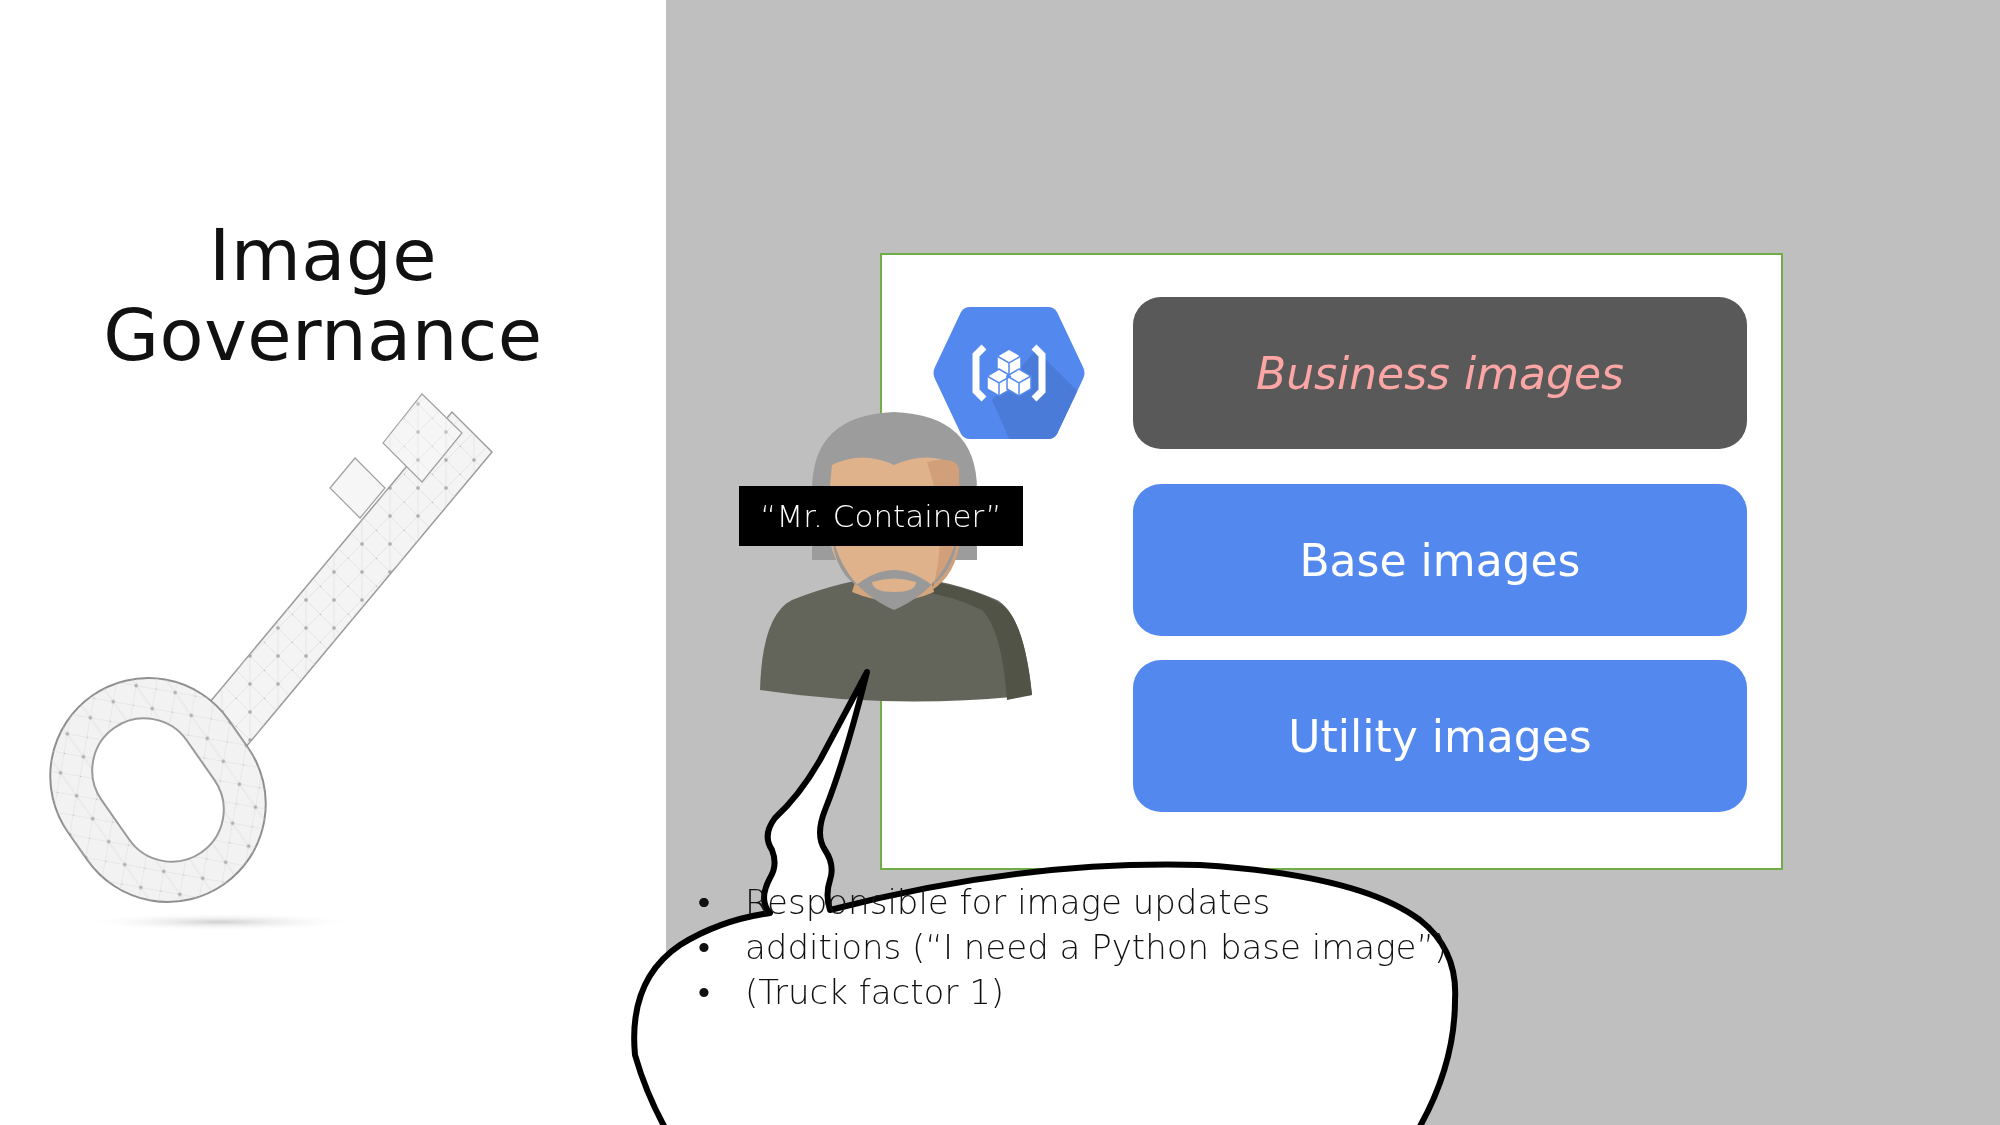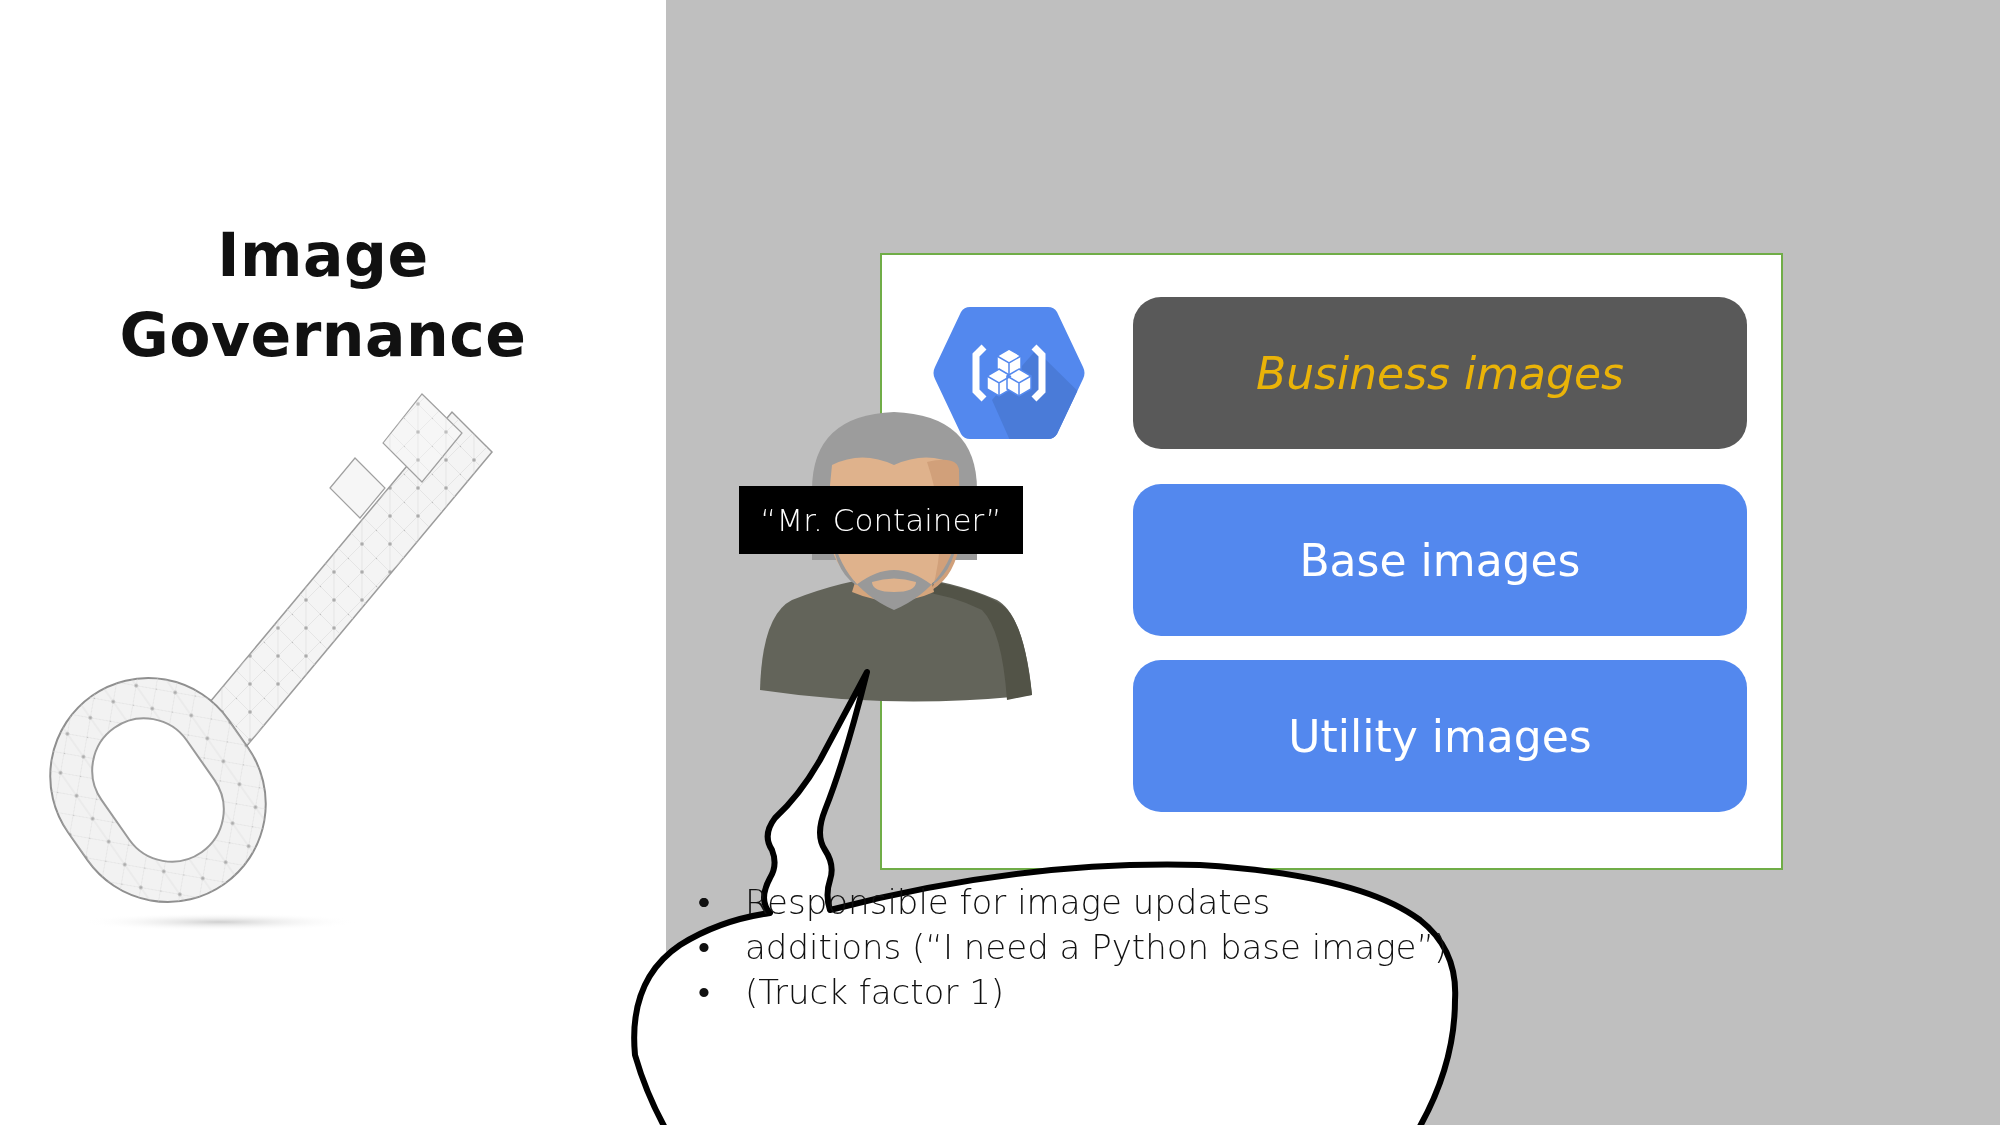--- a/index.html
+++ b/index.html
@@ -1,29 +1,29 @@
 <!DOCTYPE html>
 <html><head>
 <meta charset="utf-8">
 <style>
   html, body { margin:0; padding:0; }
   body { width:2000px; height:1125px; position:relative; overflow:hidden; background:#ffffff; font-family:"DejaVu Sans", sans-serif; }
   .left-panel { position:absolute; left:0; top:0; width:666px; height:1125px; background:#ffffff; }
   .gray-panel { position:absolute; left:666px; top:0; width:1334px; height:1125px; background:#bfbfbf; }
-  .title { position:absolute; left:0; width:646px; top:215px; text-align:center; color:#111; font-family:"DejaVu Sans", sans-serif; font-weight:700; font-size:60px; line-height:80px; letter-spacing:0.5px; }
+  .title { position:absolute; left:0; width:646px; top:215px; text-align:center; color:#111; font-family:"DejaVu Sans", sans-serif; font-weight:400; font-size:72px; line-height:80px; letter-spacing:0.5px; }
   .title span { display:block; }
   .key { position:absolute; left:40px; top:390px; width:560px; height:540px; }
   .green-box { position:absolute; left:880px; top:253px; width:903px; height:617px; background:#ffffff; border:2px solid #70ad47; box-sizing:border-box; }
   .tier { position:absolute; left:1133px; width:614px; height:152px; border-radius:28px; display:flex; align-items:center; justify-content:center; font-family:"DejaVu Sans", sans-serif; font-size:44px; }
-  .tier.business { top:297px; background:#595959; color:#eab308; font-style:italic; }
+  .tier.business { top:297px; background:#595959; color:#fca5a5; font-style:italic; }
   .tier.base { top:484px; background:#5388ee; color:#ffffff;align-items:center; }
   .tier.utility { top:660px; background:#5388ee; color:#ffffff; }
   .hex { position:absolute; left:932px; top:305px; width:154px; height:136px; }
   .person { position:absolute; left:752px; top:410px; width:285px; height:300px; }
-  .name-label { position:absolute; left:739px; top:486px; width:284px; height:68px; background:#000; color:#fff; font-family:"DejaVu Sans", sans-serif; font-weight:200; font-size:31px; display:flex; align-items:center; justify-content:center; }
+  .name-label { position:absolute; left:739px; top:486px; width:284px; height:60px; background:#000; color:#fff; font-family:"DejaVu Sans", sans-serif; font-weight:200; font-size:31px; display:flex; align-items:center; justify-content:center; }
   .bubble { position:absolute; left:620px; top:660px; width:860px; height:480px; }
   .bubble-list { position:absolute; left:690px; top:880px; margin:0; padding:0; list-style:none; font-family:"DejaVu Sans", sans-serif; font-weight:200; font-size:34px; line-height:45px; color:#111; }
   .bubble-list li { position:relative; padding-left:55px; }
   .bubble-list li .bullet { position:absolute; left:8px; top:0; }
   .bubble-list li.cont { padding-left:55px; }
 </style>
 </head>
 <body>
 
 <div class="left-panel"></div>

